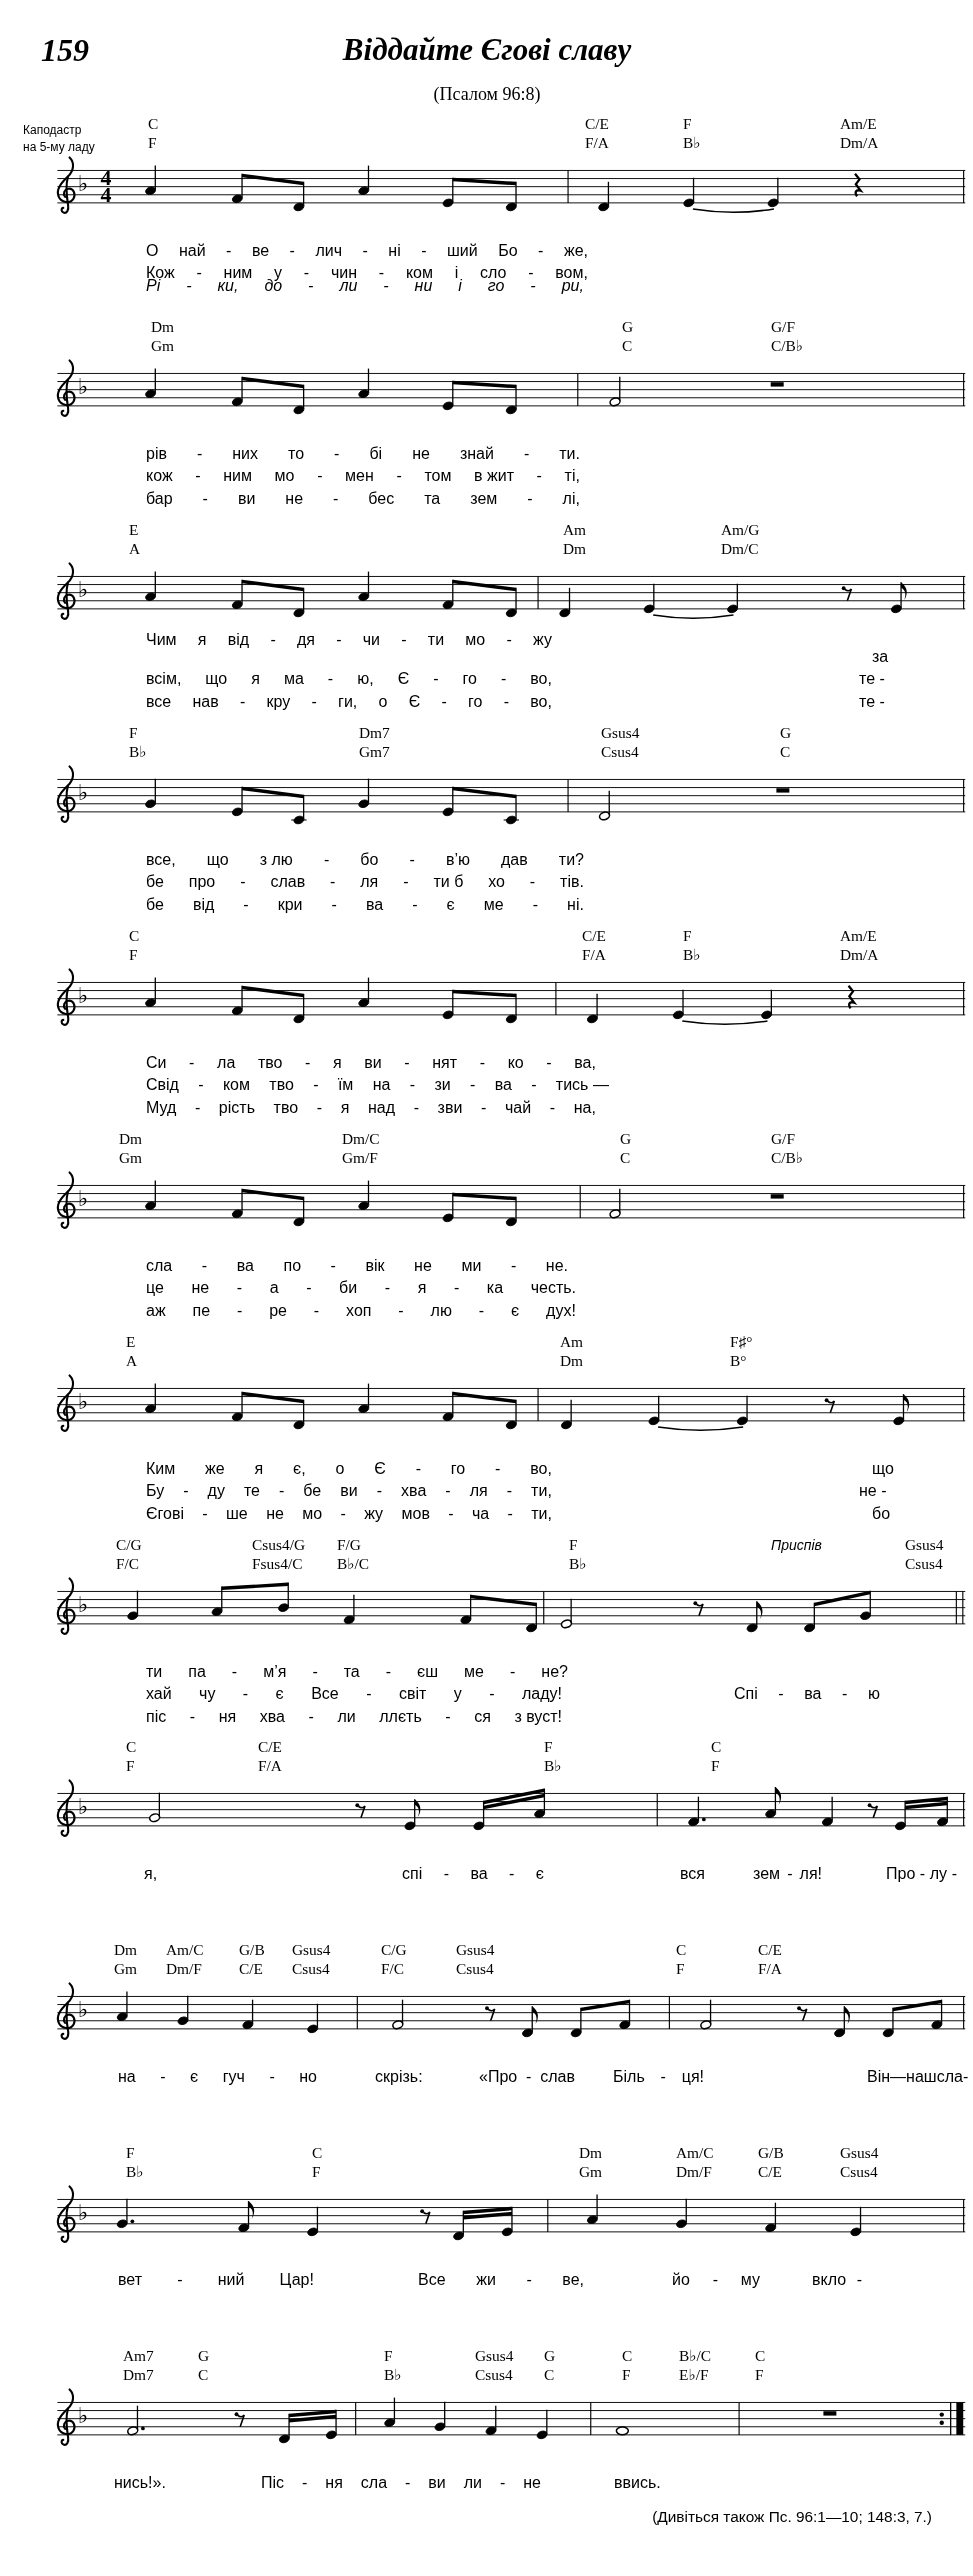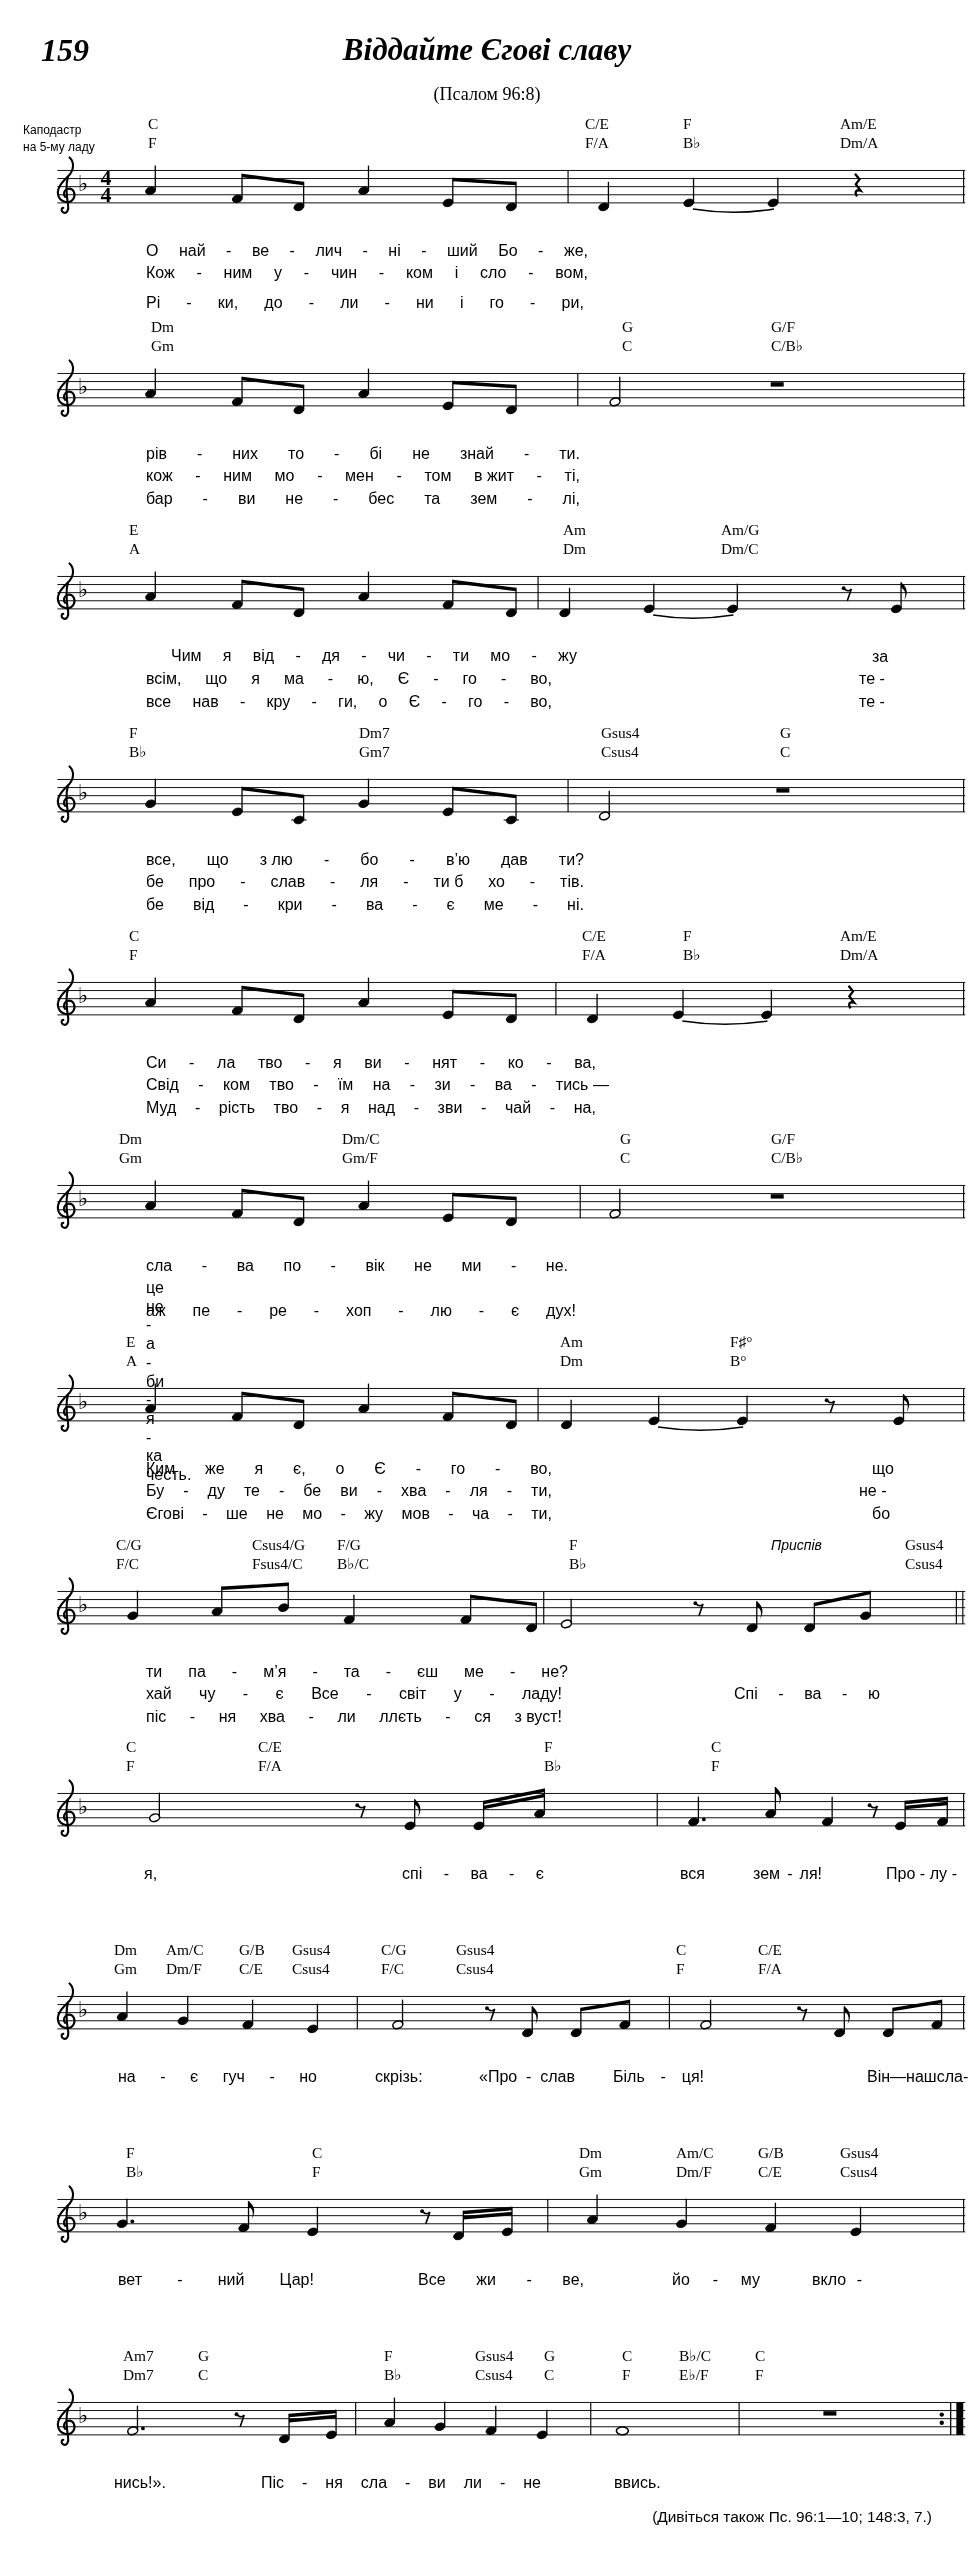--- a/index.html
+++ b/index.html
@@ -116,21 +116,21 @@
         </g>
         <polygon points="297.8,28 373.8,38 373.8,42.3 297.8,32.3" fill="#000"></polygon>
         <polygon points="557.8,33 635.8,38 635.8,42.3 557.8,37.3" fill="#000"></polygon>
         <path d="M 854 71.5 Q 904 79.5 954 71.5" fill="none" stroke="#000" stroke-width="1.9"></path>
         <g>
           <path d="M 1054 28 L 1059.5 35 L 1055 41 L 1061 49 C 1055 47 1053 51 1056.5 56" fill="none" stroke="#000" stroke-width="2.8"></path>
         </g>
       </svg>
       <div class="lyr" style="left: 146px; top: 127px; width: 442px;"><span>О</span><span>най</span><span>-</span><span>ве</span><span>-</span><span>лич</span><span>-</span><span>ні</span><span>-</span><span>ший</span><span>Бо</span><span>-</span><span>же,</span></div>
       <div class="lyr" style="left: 146px; top: 149px; width: 442px;"><span>Кож</span><span>-</span><span>ним</span><span>у</span><span>-</span><span>чин</span><span>-</span><span>ком</span><span>і</span><span>сло</span><span>-</span><span>вом,</span></div>
-      <div class="lyr" style="left: 146px; top: 179px; width: 438px;"><span>Рі</span><span>-</span><span>ки,</span><span>до</span><span>-</span><span>ли</span><span>-</span><span>ни</span><span>і</span><span>го</span><span>-</span><span>ри,</span></div>
+      <div class="lyr" style="left: 146px; top: 162px; width: 438px; font-style: italic;"><span>Рі</span><span>-</span><span>ки,</span><span>до</span><span>-</span><span>ли</span><span>-</span><span>ни</span><span>і</span><span>го</span><span>-</span><span>ри,</span></div>
     </div>
     <div class="system" style="top: 318px;">
       <span class="chord r0" style="left: 151px;">Dm</span>
       <span class="chord r0" style="left: 622px;">G</span>
       <span class="chord r0" style="left: 771px;">G/F</span>
       <span class="chord r1" style="left: 151px;">Gm</span>
       <span class="chord r1" style="left: 622px;">C</span>
       <span class="chord r1" style="left: 771px;">C/B♭</span>
       <svg width="974" height="107" class="staff-svg" viewBox="0 0 1200 132">
         <line x1="70" y1="24" x2="1190" y2="24" stroke="#000" stroke-width="1.15"></line>
@@ -245,21 +245,21 @@
           <path d="M 1110.8 31 C 1118.8 37 1119.8 45 1114.8 53 C 1117.8 45 1115.3 40 1110.8 38 Z" fill="#000"></path>
         </g>
         <polygon points="297.8,28 373.8,38 373.8,42.3 297.8,32.3" fill="#000"></polygon>
         <polygon points="557.8,28 635.8,38 635.8,42.3 557.8,32.3" fill="#000"></polygon>
         <path d="M 805 71.5 Q 854.5 79.5 904 71.5" fill="none" stroke="#000" stroke-width="1.9"></path>
         <g>
           <circle cx="1040" cy="38.5" r="2.4" fill="#000"></circle>
           <path d="M 1041.5 40 C 1044.5 42.5 1047.5 42 1049.5 39.5 L 1044.5 54" fill="none" stroke="#000" stroke-width="2"></path>
         </g>
       </svg>
-      <div class="lyr" style="left: 146px; top: 126px; width: 406px; margin-left: 25px;"><span>Чим</span><span>я</span><span>від</span><span>-</span><span>дя</span><span>-</span><span>чи</span><span>-</span><span>ти</span><span>мо</span><span>-</span><span>жу</span></div>
+      <div class="lyr" style="left: 146px; top: 110px; width: 406px;"><span>Чим</span><span>я</span><span>від</span><span>-</span><span>дя</span><span>-</span><span>чи</span><span>-</span><span>ти</span><span>мо</span><span>-</span><span>жу</span></div>
       <div class="lyr" style="left: 872px; top: 127px;"><span>за</span></div>
       <div class="lyr" style="left: 146px; top: 149px; width: 406px;"><span>всім,</span><span>що</span><span>я</span><span>ма</span><span>-</span><span>ю,</span><span>Є</span><span>-</span><span>го</span><span>-</span><span>во,</span></div>
       <div class="lyr" style="left: 859px; top: 149px;"><span>те -</span></div>
       <div class="lyr" style="left: 146px; top: 172px; width: 406px;"><span>все</span><span>нав</span><span>-</span><span>кру</span><span>-</span><span>ги,</span><span>о</span><span>Є</span><span>-</span><span>го</span><span>-</span><span>во,</span></div>
       <div class="lyr" style="left: 859px; top: 172px;"><span>те -</span></div>
     </div>
     <div class="system" style="top: 724px;">
       <span class="chord r0" style="left: 129px;">F</span>
       <span class="chord r0" style="left: 359px;">Dm7</span>
       <span class="chord r0" style="left: 601px;">Gsus4</span>
@@ -440,21 +440,21 @@
           <ellipse cx="758" cy="59" rx="6.3" ry="4.5" fill="#fff" stroke="#000" stroke-width="1.9" transform="rotate(-18 758 59)"></ellipse>
           <line x1="763.8" y1="57.5" x2="763.8" y2="28" stroke="#000" stroke-width="1.6"></line>
         </g>
         <polygon points="297.8,28 373.8,38 373.8,42.3 297.8,32.3" fill="#000"></polygon>
         <polygon points="557.8,33 635.8,38 635.8,42.3 557.8,37.3" fill="#000"></polygon>
         <g>
           <rect x="950" y="34.8" width="16" height="5.4" fill="#000"></rect>
         </g>
       </svg>
       <div class="lyr" style="left: 146px; top: 127px; width: 422px;"><span>сла</span><span>-</span><span>ва</span><span>по</span><span>-</span><span>вік</span><span>не</span><span>ми</span><span>-</span><span>не.</span></div>
-      <div class="lyr" style="left: 146px; top: 149px; width: 430px; flex-direction: column;"><span>це</span><span>не</span><span>-</span><span>а</span><span>-</span><span>би</span><span>-</span><span>я</span><span>-</span><span>ка</span><span>честь.</span></div>
+      <div class="lyr" style="left: 146px; top: 149px; width: 430px;"><span>це</span><span>не</span><span>-</span><span>а</span><span>-</span><span>би</span><span>-</span><span>я</span><span>-</span><span>ка</span><span>честь.</span></div>
       <div class="lyr" style="left: 146px; top: 172px; width: 430px;"><span>аж</span><span>пе</span><span>-</span><span>ре</span><span>-</span><span>хоп</span><span>-</span><span>лю</span><span>-</span><span>є</span><span>дух!</span></div>
     </div>
     <div class="system" style="top: 1333px;">
       <span class="chord r0" style="left: 126px;">E</span>
       <span class="chord r0" style="left: 560px;">Am</span>
       <span class="chord r0" style="left: 730px;">F♯°</span>
       <span class="chord r1" style="left: 126px;">A</span>
       <span class="chord r1" style="left: 560px;">Dm</span>
       <span class="chord r1" style="left: 730px;">B°</span>
       <svg width="974" height="107" class="staff-svg" viewBox="0 0 1200 132">

